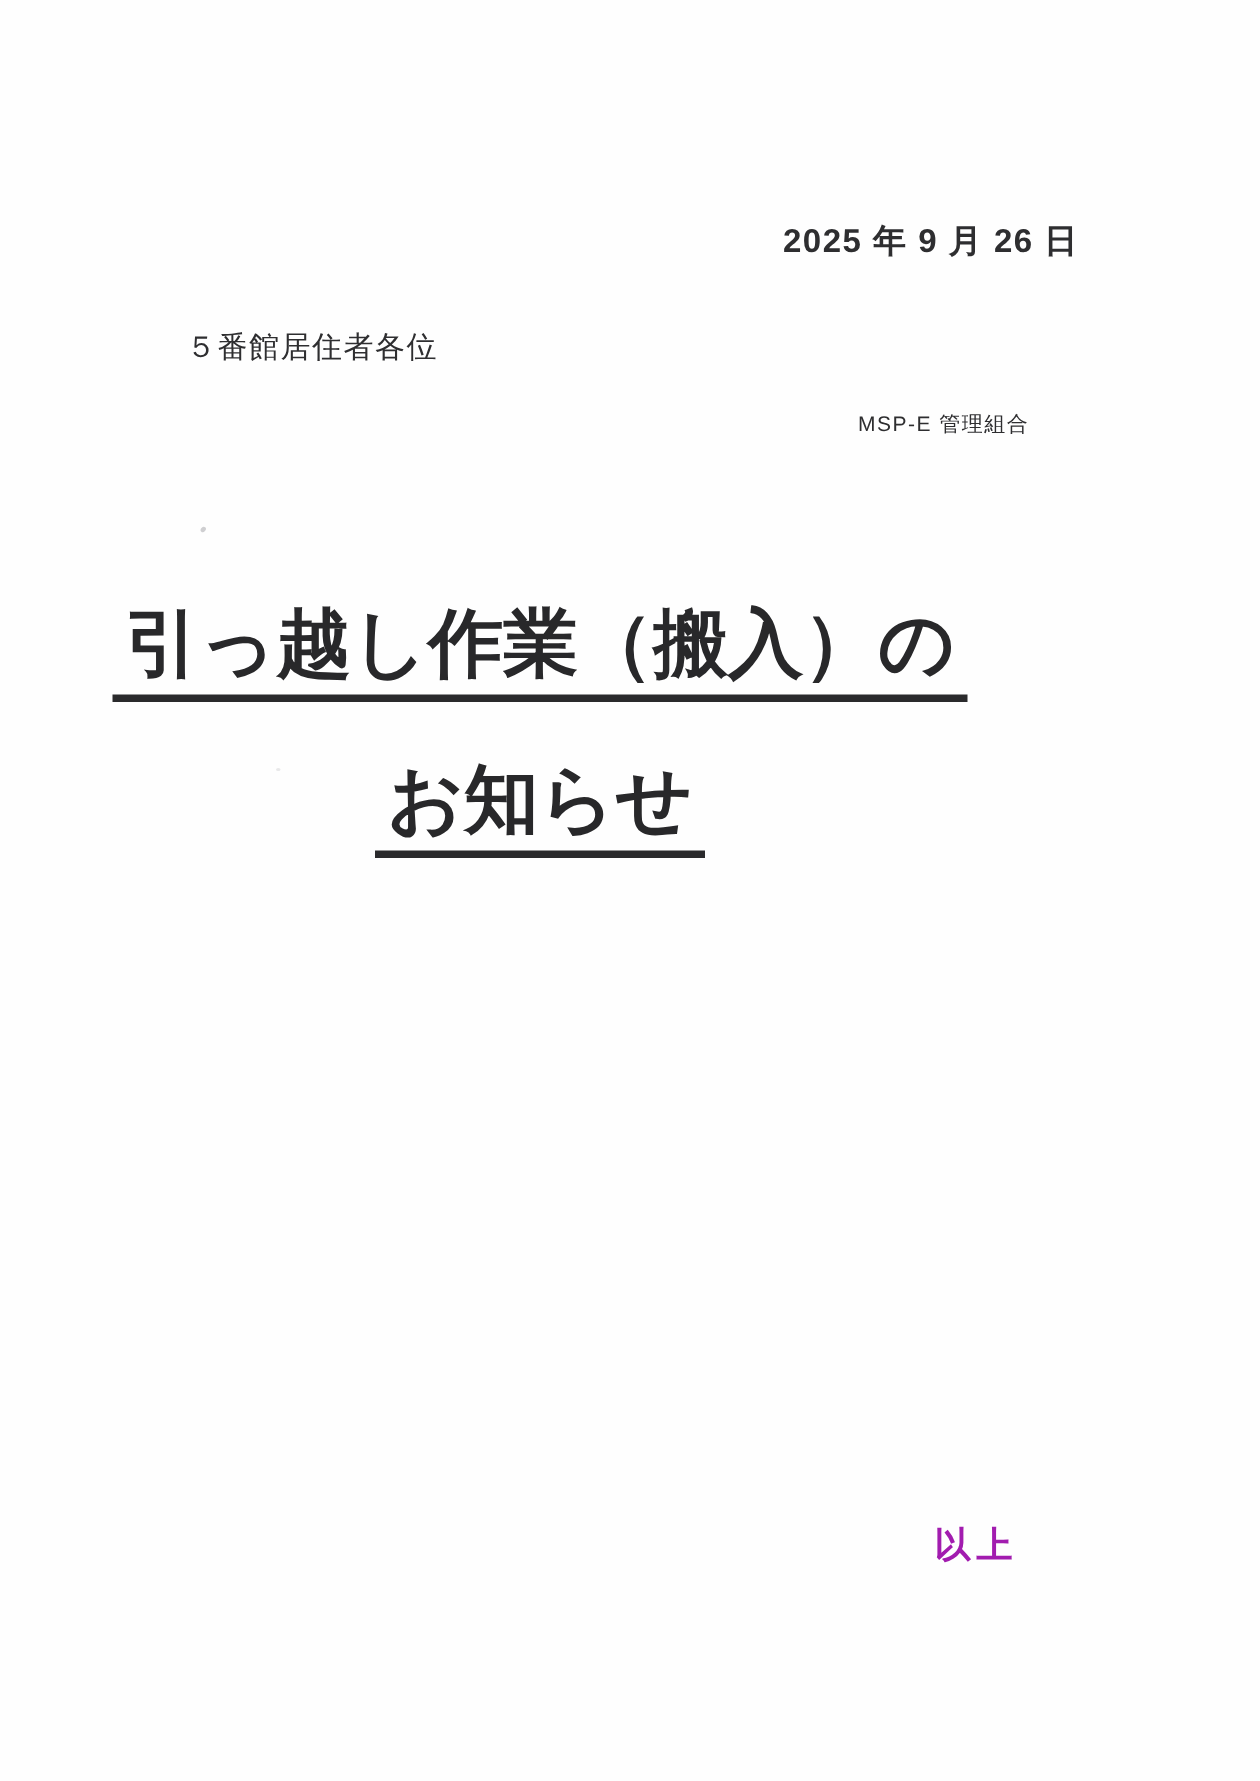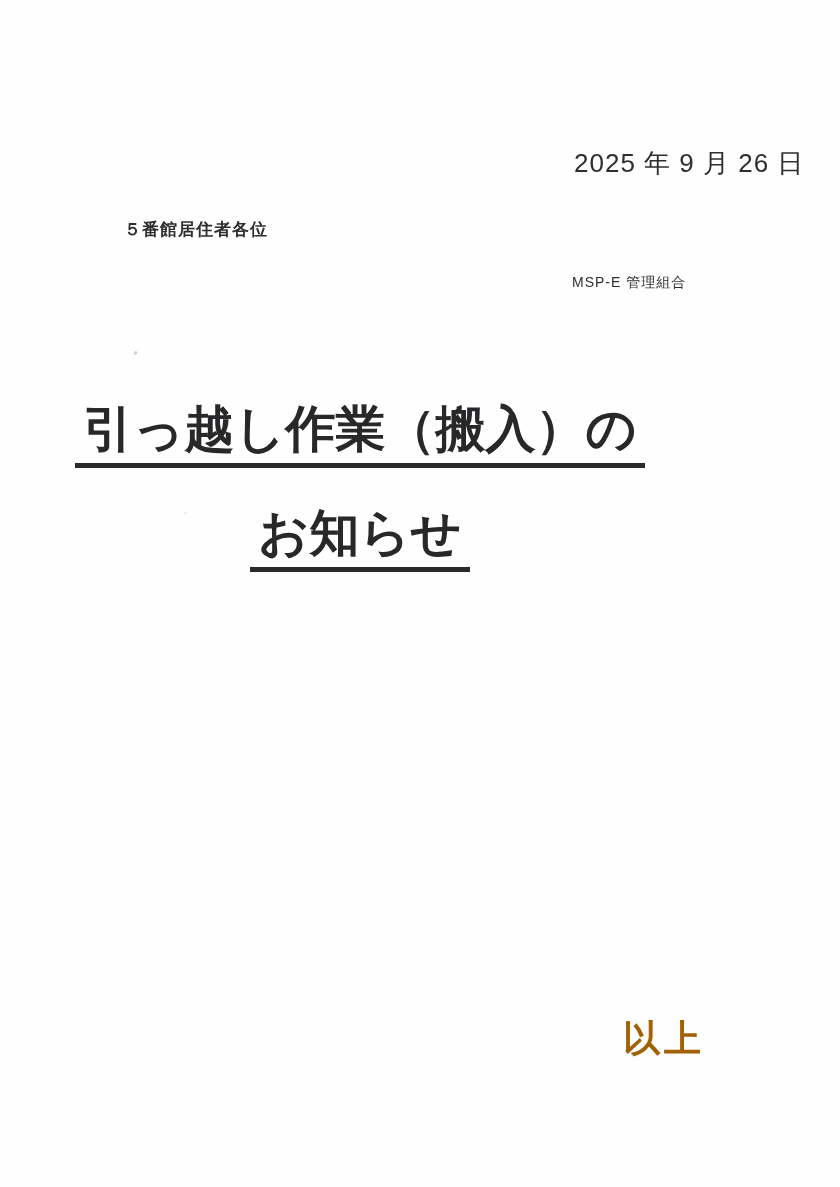--- a/index.html
+++ b/index.html
@@ -11,33 +11,33 @@
     position: relative;
     width: 840px;
     height: 1187px;
     background: #fefefe;
     overflow: hidden;
     font-family: "Liberation Sans", "DejaVu Sans", sans-serif;
     color: #2e2e30;
   }
   .date-line {
     position: absolute;
-    left: 574px;
+    left: 522px;
     top: 146px;
-    font-size: 26px;
+    font-size: 22px;
     letter-spacing: 1px;
-    font-weight: 400;
+    font-weight: 700;
     white-space: nowrap;
   }
   .recipient {
     position: absolute;
     left: 124px;
     top: 218px;
-    font-size: 17px;
-    font-weight: 700;
+    font-size: 20px;
+    font-weight: 400;
     letter-spacing: 1px;
     white-space: nowrap;
   }
   .sender {
     position: absolute;
     left: 572px;
     top: 274px;
     font-size: 14px;
     font-weight: 500;
     letter-spacing: 1px;
@@ -74,25 +74,25 @@
     line-height: 65px;
     color: #303032;
   }
   .body-line {
     white-space: nowrap;
   }
   .closing {
     position: absolute;
     left: 623px;
     top: 1014px;
-    font-size: 37px;
+    font-size: 24px;
     font-weight: 600;
     letter-spacing: 4px;
     white-space: nowrap;
-    color: #a16207;
+    color: #a21caf;
   }
   .scan-speck {
     position: absolute;
     background: #a8a8ac;
     border-radius: 50%;
     opacity: 0.55;
   }
   .speck-1 {
     left: 134px;
     top: 351px;

